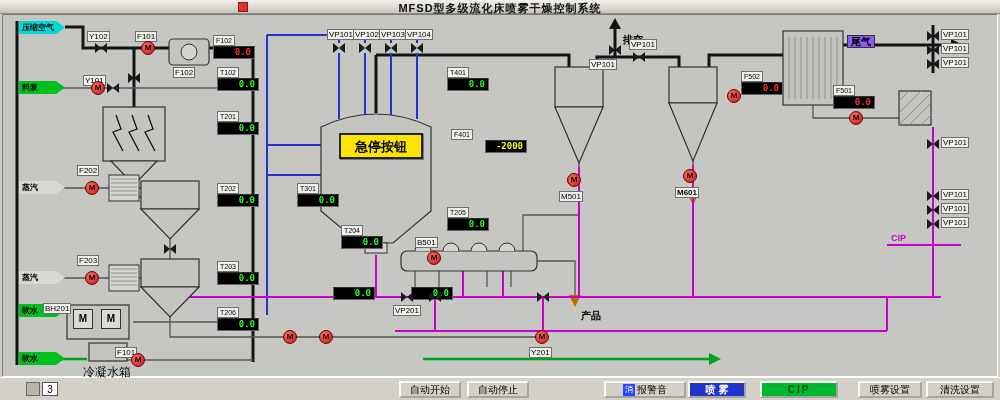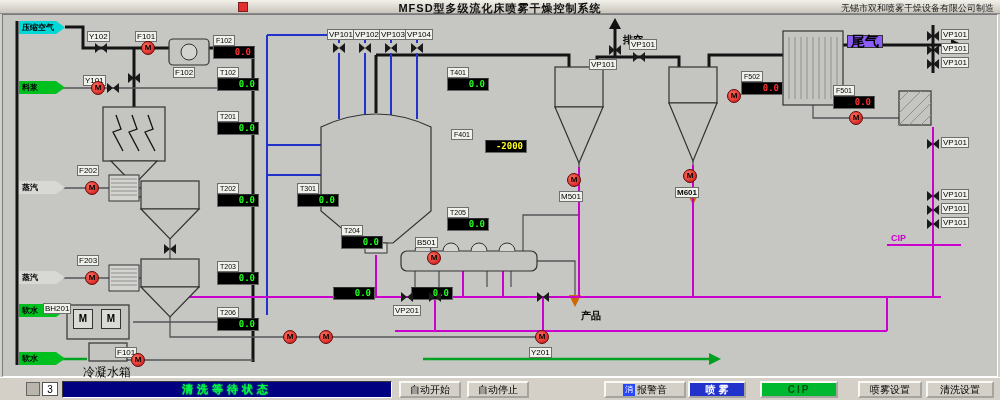--- a/index.html
+++ b/index.html
@@ -41,21 +41,21 @@
     padding:0 2px;color:#000;white-space:nowrap}
   .lcd{width:42px;height:13px;background:var(--lcd_bg,#000);border:1px solid #666;
     border-top-color:#2e2e2e;color:#20ff20;font-family:"DejaVu Sans Mono",monospace;
     font-size:9px;font-weight:bold;text-align:right;padding:0 3px;line-height:11px;white-space:nowrap}
   .abs{position:absolute;z-index:3}
 
   .tk-box{position:absolute;font-size:8px;line-height:9px;background:#f1f1ec;
     border:1px solid #6e6e6e;padding:0 1px;color:#000;white-space:nowrap;z-index:3}
   .tk-plain{position:absolute;font-size:12px;color:#000;white-space:nowrap;z-index:3}
   .tk-bold{position:absolute;font-size:10px;font-weight:bold;color:#000;white-space:nowrap;z-index:3}
-  .tk-boldbox{position:absolute;font-size:14px;font-weight:bold;background:#8b5cf6;
+  .tk-boldbox{position:absolute;font-size:10px;font-weight:bold;background:#8b5cf6;
     border:1px solid #333;padding:0 3px;line-height:11px;color:#000;white-space:nowrap;z-index:3}
   .tk-cip{position:absolute;font-size:9px;font-weight:bold;color:var(--pipe_cip,#cc00cc);white-space:nowrap;z-index:3}
 
   .pump{position:absolute;width:14px;height:14px;border-radius:50%;
     background:radial-gradient(circle at 35% 35%,#ff7060,var(--pump_red,#cc0e0e));
     border:1px solid #5c0808;color:#000;font-size:8px;font-weight:bold;
     text-align:center;line-height:12px;z-index:4;cursor:pointer}
   .motor{position:absolute;width:20px;height:20px;background:#dadad6;border:1px solid #333;
     font-size:10px;font-weight:bold;text-align:center;line-height:18px;z-index:4}
   .valve{position:absolute;width:12px;height:10px;z-index:4;cursor:pointer}
@@ -94,21 +94,20 @@
   .btn.cip{background:var(--cip_bg,#00b830);color:var(--cip_text,#005010);font-weight:bold;letter-spacing:2px}
   .muteicon{width:12px;height:12px;background:#2848ff;color:#fff;font-size:8px;
     line-height:12px;text-align:center;margin-right:2px;display:inline-block}
 </style>
 </head>
 <body>
 
 <div class="titlebar">
   <span class="alarm"></span>
   <span class="title">MFSD型多级流化床喷雾干燥控制系统</span>
-  <span class="mfr">无锡市双和喷雾干燥设备有限公司制造</span>
 </div>
 
 <div class="diagram">
   <svg width="996" height="362" viewBox="0 0 996 362">
     <g>
       <path class="pk" d="M14,6 V350"></path>
       <path class="pk" d="M62,12 H80 V33 H166"></path>
       <path class="pk" d="M206,33 H250"></path>
       <path class="pk" d="M250,33 V347"></path>
       <path class="pk" d="M373,40 V98"></path>
@@ -205,20 +204,21 @@
     </g>
     <g>
       <rect class="eq" x="64" y="290" width="62" height="34"></rect>
     </g>
     <g>
       <rect class="eq" x="86" y="328" width="38" height="18"></rect>
     </g>
   </svg>
 
   <div class="overlay">
+    <button class="estop">急停按钮</button>
   <div class="feed-arrow" style="left: 16px; top: 6px; background: rgb(0, 216, 216);">压缩空气</div>
       <div class="feed-arrow" style="left: 16px; top: 66px; background: rgb(0, 192, 32);">料浆</div>
       <div class="feed-arrow" style="left: 16px; top: 166px; background: rgb(216, 216, 212);">蒸汽</div>
       <div class="feed-arrow" style="left: 16px; top: 256px; background: rgb(216, 216, 212);">蒸汽</div>
       <div class="feed-arrow" style="left: 16px; top: 289px; background: rgb(0, 192, 32);">软水</div>
       <div class="feed-arrow" style="left: 16px; top: 337px; background: rgb(0, 192, 32);">软水</div>
       <div class="instr" style="left: 210px; top: 20px;">
         <div class="itag">F102</div>
         <div class="lcd" style="color: rgb(255, 48, 48);">0.0</div>
       </div>
@@ -337,21 +337,20 @@
       <div class="valve" style="left: 398px; top: 277px;"></div>
       <div class="valve" style="left: 426px; top: 277px;"></div>
       <div class="valve" style="left: 534px; top: 277px;"></div>
       <div class="valve" style="left: 161px; top: 229px;"></div>
     </div>
 </div>
 
 <div class="bottombar">
   <div class="pageicon"></div>
   <div class="pagebox">3</div>
-  <div class="statusbar">清洗等待状态</div>
   <button class="btn" style="left:399px;width:62px">自动开始</button>
   <button class="btn" style="left:467px;width:62px">自动停止</button>
   <button class="btn" style="left:604px;width:82px">
     <span class="muteicon">消</span>
     <span>报警音</span>
   </button>
   <button class="btn spray" style="left:688px;width:58px">喷 雾</button>
   <button class="btn cip" style="left:760px;width:78px">CIP</button>
   <button class="btn" style="left:858px;width:64px">喷雾设置</button>
   <button class="btn" style="left:926px;width:68px">清洗设置</button>

